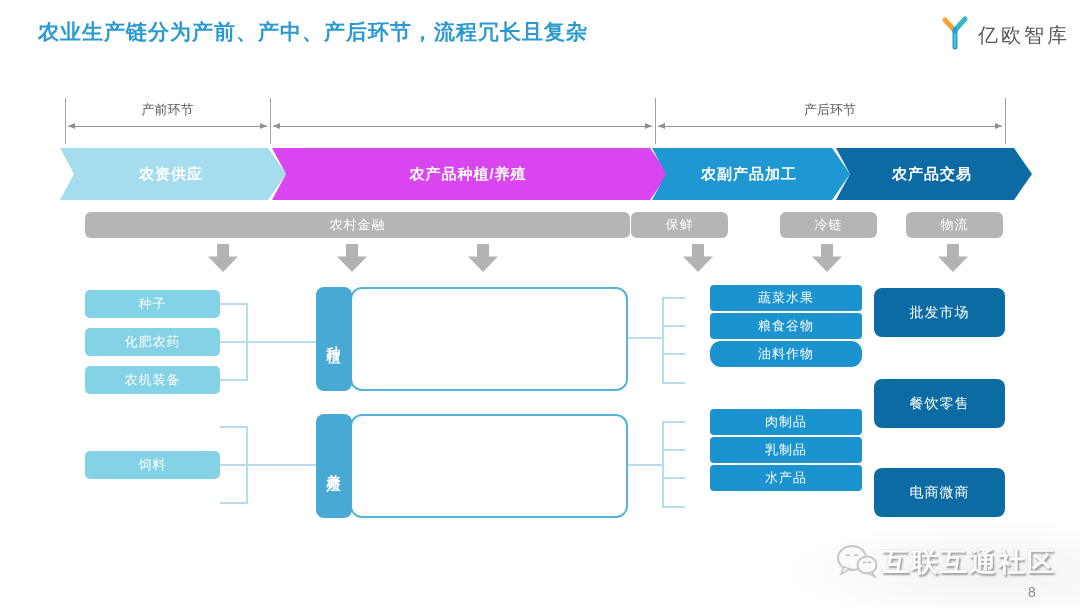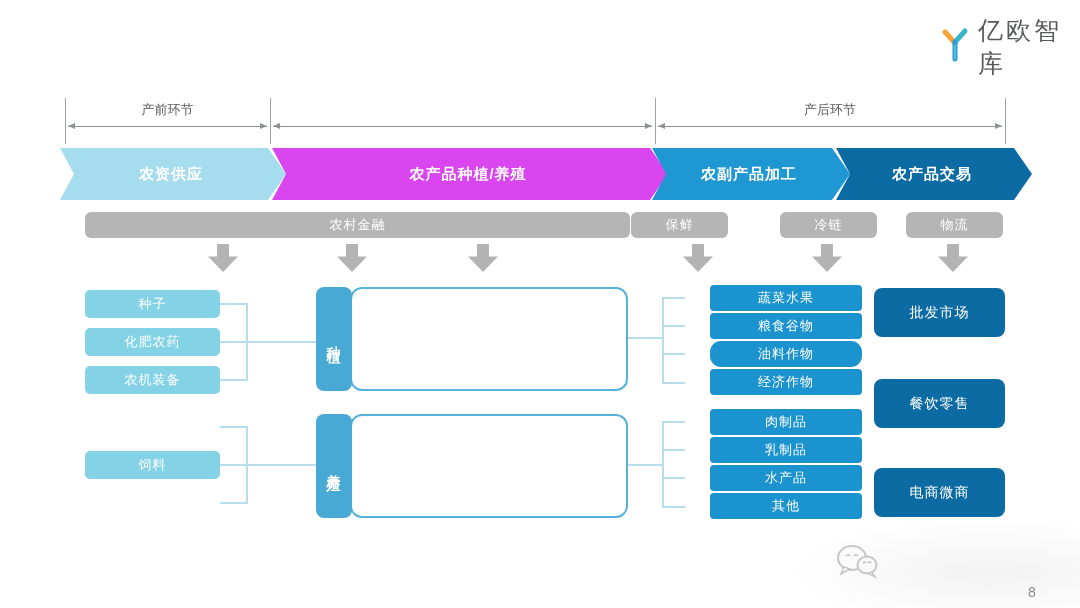--- a/index.html
+++ b/index.html
@@ -7,21 +7,21 @@
     position:relative;width:1080px;height:608px;background:#ffffff;
     font-family:"Liberation Sans","DejaVu Sans",sans-serif;
     overflow:hidden;margin:0 auto;
   }
   
   .title{
     position:absolute;left:38px;top:18px;font-size:21px;font-weight:bold;
     color:#2a9ad0;letter-spacing:1px;
   }
   .logo{position:absolute;left:936px;top:14px;display:flex;align-items:center;}
-  .logo-text{font-size:25px;color:#58595b;letter-spacing:3px;margin-left:4px;}
+  .logo-text{font-size:20px;color:#58595b;letter-spacing:3px;margin-left:4px;}
   
   .tick{position:absolute;top:98px;height:46px;width:1px;background:#9fa3a6;}
   .phase-label{position:absolute;top:101px;font-size:13px;color:#5a5a5a;text-align:center;}
   .measure{position:absolute;top:126px;height:0;border-top:1px solid #8f9396;}
   .measure::before{content:"";position:absolute;left:0;top:-4px;width:0;height:0;
     border-top:3.5px solid transparent;border-bottom:3.5px solid transparent;border-right:7px solid #8f9396;}
   .measure::after{content:"";position:absolute;right:0;top:-4px;width:0;height:0;
     border-top:3.5px solid transparent;border-bottom:3.5px solid transparent;border-left:7px solid #8f9396;}
   
   .banner{
@@ -73,20 +73,21 @@
   }
   .page-number{position:absolute;left:1028px;top:584px;font-size:14px;color:#8a8a8a;}
   .wm-shadow{position:absolute;right:0;bottom:0;width:300px;height:90px;
     background:radial-gradient(ellipse at 70% 60%, rgba(0,0,0,0.05), rgba(0,0,0,0) 70%);}
 </style>
 </head>
 <body>
 
 <div class="page">
 
+  <div class="title">农业生产链分为产前、产中、产后环节，流程冗长且复杂</div>
   <div class="logo">
     <span>
       <svg width="38" height="38" viewBox="0 0 38 38">
         <path d="M9 6 L19 17" stroke="#f5a335" stroke-width="5" stroke-linecap="round" fill="none"></path>
         <path d="M29 5 L19 16" stroke="#35b6c9" stroke-width="5" stroke-linecap="round" fill="none"></path>
         <path d="M19 16 L19 33" stroke="#2a9ad8" stroke-width="5" stroke-linecap="round" fill="none"></path>
         <path d="M19 20 L19 33" stroke="#4fc3d9" stroke-width="2" stroke-linecap="round" fill="none"></path>
       </svg>
     </span>
     <span class="logo-text">亿欧智库</span>
@@ -164,39 +165,38 @@
   <div class="hline" style="left:628px;top:464px;width:36px;"></div>
   <div class="vline" style="left:662px;top:421px;height:87px;"></div>
   <div class="hline" style="left:662px;top:421px;width:23px;"></div>
   <div class="hline" style="left:662px;top:449px;width:23px;"></div>
   <div class="hline" style="left:662px;top:477px;width:23px;"></div>
   <div class="hline" style="left:662px;top:506px;width:23px;"></div>
 
   <div class="bx box-right" style="top:285px;">蔬菜水果</div>
   <div class="bx box-right" style="top:313px;">粮食谷物</div>
   <div class="bx box-right" style="top:341px;border-radius:11px;">油料作物</div>
-  <div class="bx box-right" style="top:369px;">经济作物</div>
 
   <div class="bx box-right" style="top:409px;">肉制品</div>
   <div class="bx box-right" style="top:437px;">乳制品</div>
   <div class="bx box-right" style="top:465px;">水产品</div>
-  <div class="bx box-right" style="top:493px;">其他</div>
 
   <div class="bx box-dark" style="top:288px;">批发市场</div>
   <div class="bx box-dark" style="top:379px;">餐饮零售</div>
   <div class="bx box-dark" style="top:468px;">电商微商</div>
 
   <div class="wm-shadow"></div>
   <span style="position:absolute;left:834px;top:542px;">
     <svg width="46" height="40" viewBox="0 0 46 40">
       <ellipse cx="18" cy="16" rx="14" ry="12" fill="#fafafa" stroke="#c6c6c6" stroke-width="2"></ellipse>
       <path d="M10 25 L7 32 L16 27 Z" fill="#fafafa" stroke="#c6c6c6" stroke-width="1.5"></path>
       <ellipse cx="33" cy="23" rx="9.5" ry="8.5" fill="#fafafa" stroke="#c6c6c6" stroke-width="2"></ellipse>
       <path d="M38 30 L41 35 L34 31 Z" fill="#fafafa" stroke="#c6c6c6" stroke-width="1.5"></path>
       <path d="M12 14 q2 -2.5 4 0" stroke="#c0c0c0" stroke-width="1.5" fill="none"></path>
       <path d="M20 14 q2 -2.5 4 0" stroke="#c0c0c0" stroke-width="1.5" fill="none"></path>
       <path d="M29 21 q1.6 -2 3.2 0" stroke="#c0c0c0" stroke-width="1.3" fill="none"></path>
       <path d="M34 21 q1.6 -2 3.2 0" stroke="#c0c0c0" stroke-width="1.3" fill="none"></path>
     </svg>
   </span>
+  <div class="watermark-text">互联互通社区</div>
   <div class="page-number">8</div>
 
 </div>
 
 </body></html>

